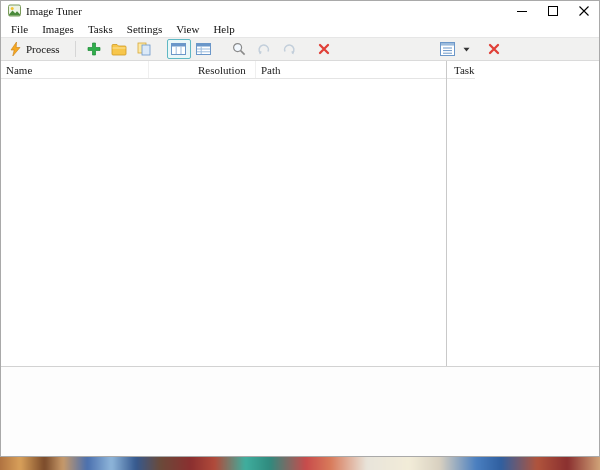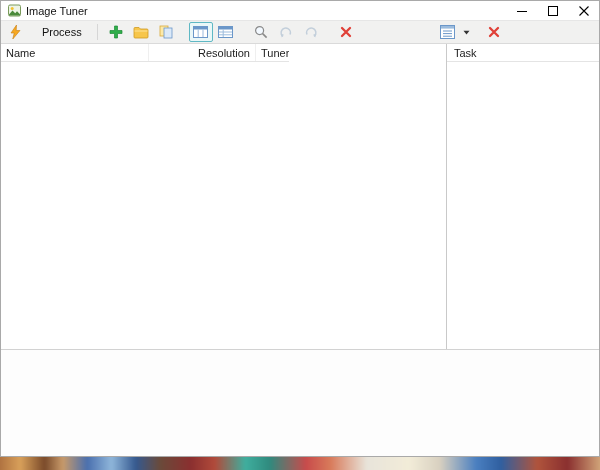--- a/index.html
+++ b/index.html
@@ -1,19 +1,19 @@
 <!DOCTYPE html>
 <html><head>
 <meta charset="utf-8">
 <style>
   * { margin:0; padding:0; box-sizing:border-box; }
   html,body { width:600px; height:470px; overflow:hidden; }
   body { font-family:"Liberation Sans", sans-serif; font-size:11px; color:#000; background:#fff; }
 
-  .screen { position:relative; width:600px; height:470px; overflow:hidden; background:#888; }
+  .screen { position:relative; width:600px; height:470px; overflow:hidden; background:#888;font-family:Liberation Serif, serif; }
 
   .window {
     position:absolute; left:0; top:0; width:600px; height:457px;
     background:#fff; border:1px solid #a9a9a9; display:flex; flex-direction:column;
   }
 
   
   .titlebar { height:19px; display:flex; align-items:center; padding-left:7px; background:#fff; flex:0 0 auto; }
   .titlebar .app-ic { display:flex; align-items:center; margin-right:5px; }
   .titlebar .title { font-size:11px; color:#111; }
@@ -24,32 +24,32 @@
   .menubar { height:17px; display:flex; align-items:center; padding-left:3px; background:#fff; flex:0 0 auto; }
   .menu-item { padding:1px 7px; font-size:11px; color:#111; }
 
   
   .toolbar {
     height:24px; background:#f1f1f0; border-top:1px solid #e6e6e6; border-bottom:1px solid #dadada;
     display:flex; align-items:center; padding:0 4px; flex:0 0 auto;
   }
   .tb-btn { height:20px; display:flex; align-items:center; justify-content:center; border:1px solid transparent; border-radius:2px; }
   .tb-icon-btn { width:24px; margin-right:1px; }
-  .process-btn { padding:0 8px 0 4px; gap:21px; margin-right:4px; }
+  .process-btn { padding:0 8px 0 4px; gap:5px; margin-right:4px; }
   .process-btn span.lbl { font-size:11px; color:#111; }
   .tb-sep { width:1px; height:16px; background:#d6d6d6; margin:0 6px 0 2px; }
   .tb-gap { width:10px; }
   .tb-selected { border-color:#5fb8c4; background:#eaf7f8; }
   .tb-right { margin-left:auto; margin-right:88px; display:flex; align-items:center; }
   .caret-btn { width:12px; }
 
   
   .content { flex:0 0 auto; height:305px; display:flex; background:#fff; }
-  .file-panel { width:445px; display:flex; }
-  .task-panel { flex:1; border-left:1px solid #c9c9c9; display:flex; flex-direction:column; }
+  .file-panel { width:445px; display:flex; flex-direction:column; }
+  .task-panel { flex:1; border-left:1px solid #c9c9c9; display:flex; flex-direction:row; }
   .header-row { height:18px; display:flex; align-items:center; border-bottom:1px solid #e4e4e4; flex:0 0 auto; }
   .hcell { height:100%; display:flex; align-items:center; padding-left:5px; font-size:11px; color:#222; border-right:1px solid #efefef; }
   .hcell:last-child { border-right:none; }
   .h-name { width:148px; }
   .h-res  { width:63px;margin-left:44px; }
   .h-type { width:73px; }
   .h-path { flex:1; }
   .h-task { flex:1; padding-left:7px; }
   .list-body { flex:1; background:#fff; }
 
@@ -94,20 +94,28 @@
             </svg>
         </span>
         <span class="win-btn">
           <svg width="10" height="10">
               <path d="M0.5 0.5 L9.5 9.5 M9.5 0.5 L0.5 9.5" stroke="#000" stroke-width="1.1"></path>
             </svg>
         </span>
       </div>
     </div>
 
+    <div class="menubar">
+      <span class="menu-item">File</span>
+      <span class="menu-item">Images</span>
+      <span class="menu-item">Tasks</span>
+      <span class="menu-item">Settings</span>
+      <span class="menu-item">View</span>
+      <span class="menu-item">Help</span>
+    </div>
 
     <div class="toolbar">
 
       <div class="tb-btn process-btn">
         <svg width="11" height="14" viewBox="0 0 11 14">
           <path d="M6.5 0 L1 8 L4.2 8 L2.8 14 L10 5.5 L6.2 5.5 Z" fill="#f6a821" stroke="#c87d10" stroke-width="0.6"></path>
         </svg>
         <span class="lbl">Process</span>
       </div>
       <div class="tb-sep"></div>
@@ -201,21 +209,21 @@
           </svg>
         </div>
       </div>
     </div>
 
     <div class="content">
       <div class="file-panel">
         <div class="header-row">
           <div class="hcell h-name">Name</div>
           <div class="hcell h-res">Resolution</div>
-          <div class="hcell h-path">Tuner</div>
+          <div class="hcell h-path">Path</div>
         </div>
         <div class="list-body"></div>
       </div>
       <div class="task-panel">
         <div class="header-row">
           <div class="hcell h-task">Task</div>
         </div>
         <div class="list-body"></div>
       </div>
     </div>

